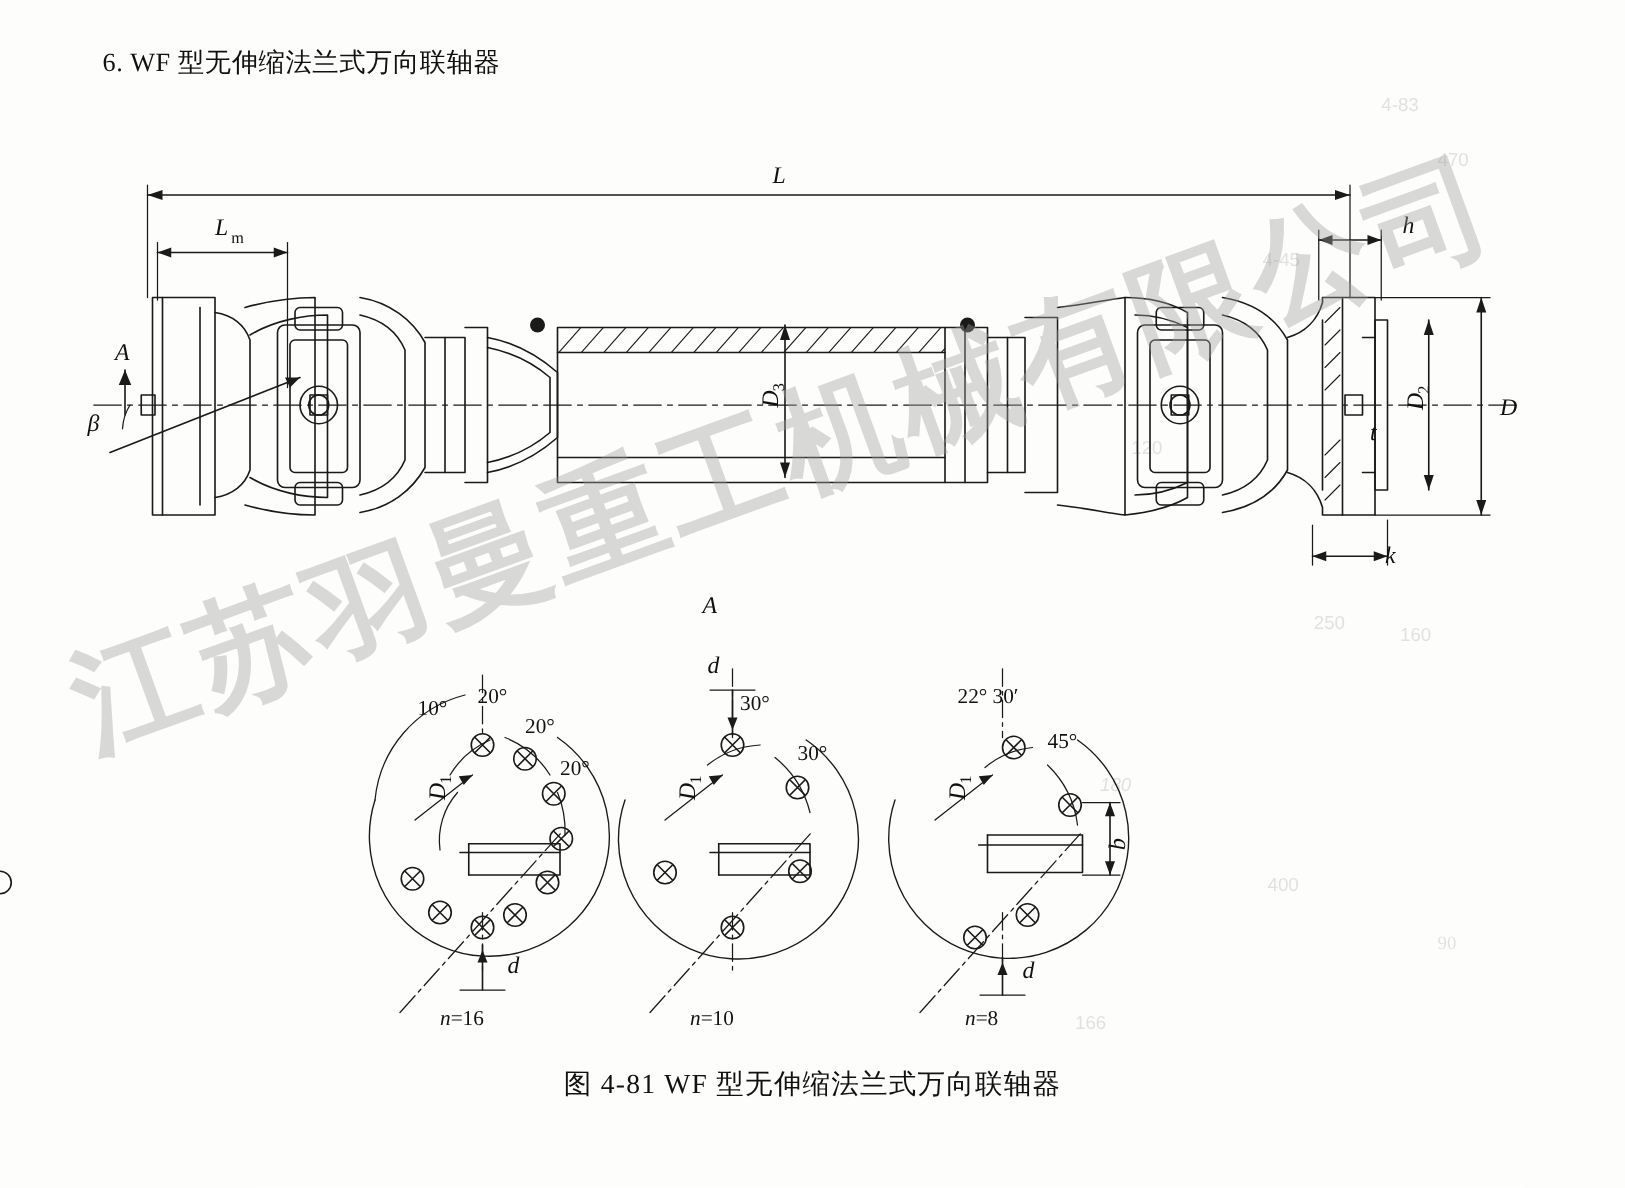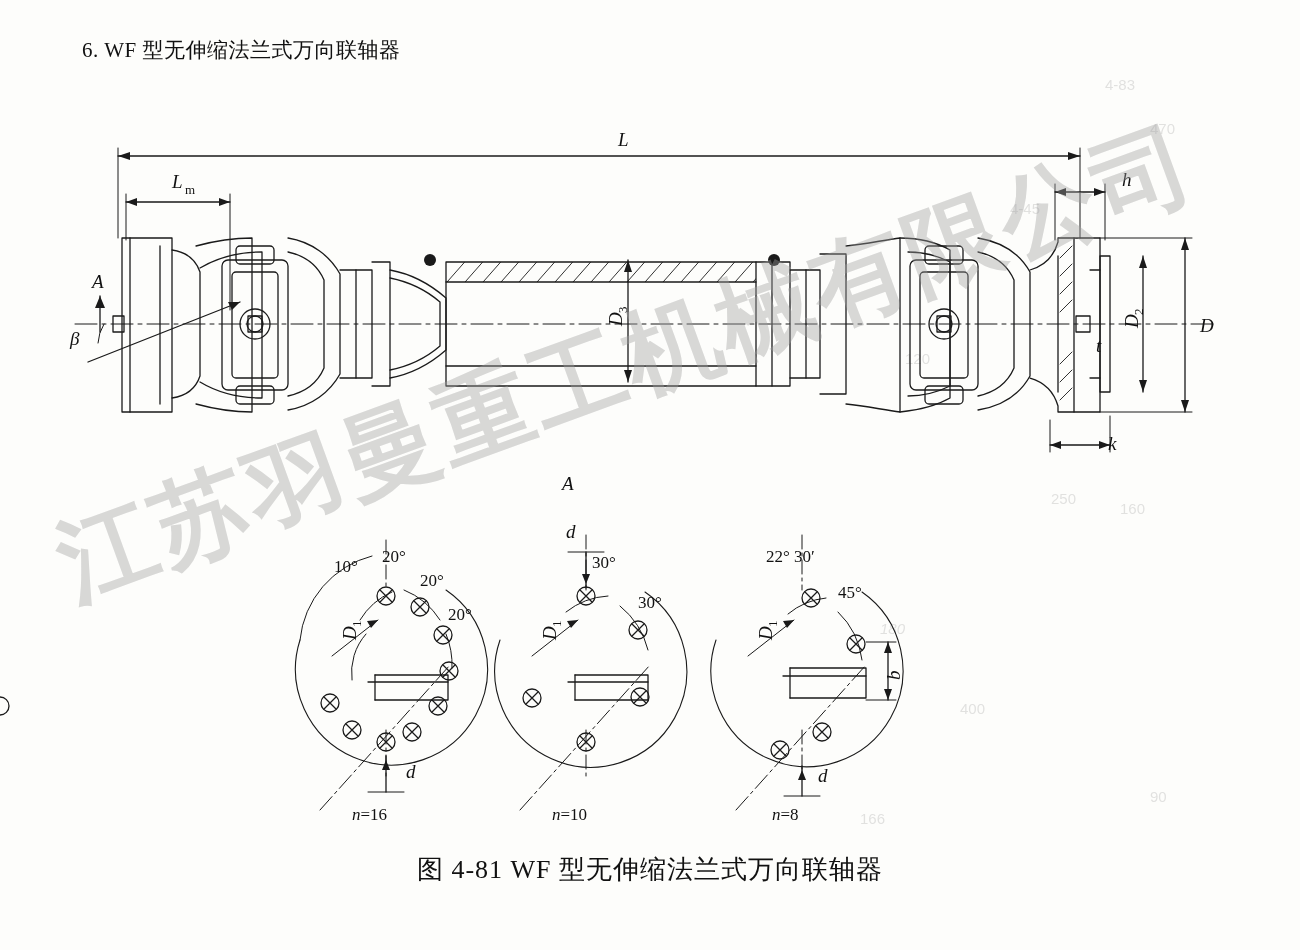--- a/index.html
+++ b/index.html
@@ -37,21 +37,21 @@
     font-size: 25px;
     letter-spacing: 0.3px;
     white-space: nowrap;
   }
   .figcaption {
     position: absolute;
     left: 0;
     right: 0;
     top: 852px;
     text-align: center;
-    font-size: 26px;
+    font-size: 22px;
     letter-spacing: 1px;
   }
   
   .watermark {
     position: absolute;
     left: 95px;
     top: 420px;
     width: 1120px;
     height: 330px;
     pointer-events: none;
@@ -108,22 +108,22 @@
 <div id="page">
 
   <div class="wm-ghost" aria-hidden="true">
     <div class="cell" style="left:1105px;top:40px;margin-top:36px;">4-83</div>
     <div class="cell" style="left:1150px;top:120px;">470</div>
     <div class="cell" style="left:1010px;top:200px;">4-45</div>
     <div class="cell" style="left:905px;top:350px;text-align:right;">120</div>
     <div class="cell" style="left:1051px;top:490px;">250</div>
     <div class="cell" style="left:1120px;top:500px;">160</div>
     <div class="cell" style="left:880px;top:620px;font-style:italic;">180</div>
-    <div class="cell" style="left:960px;top:700px;">400</div>
-    <div class="cell" style="left:1150px;top:788px;">90</div>
+    <div class="cell" style="left:1014px;top:700px;">400</div>
+    <div class="cell" style="left:1150px;top:747px;font-family:Liberation Serif, serif;">90</div>
     <div class="cell" style="left:860px;top:810px;">166</div>
   </div>
 
   <div class="heading">
     <span>6.</span>
     <span>WF 型无伸缩法兰式万向联轴器</span>
   </div>
 
 
   <div id="drawing">

